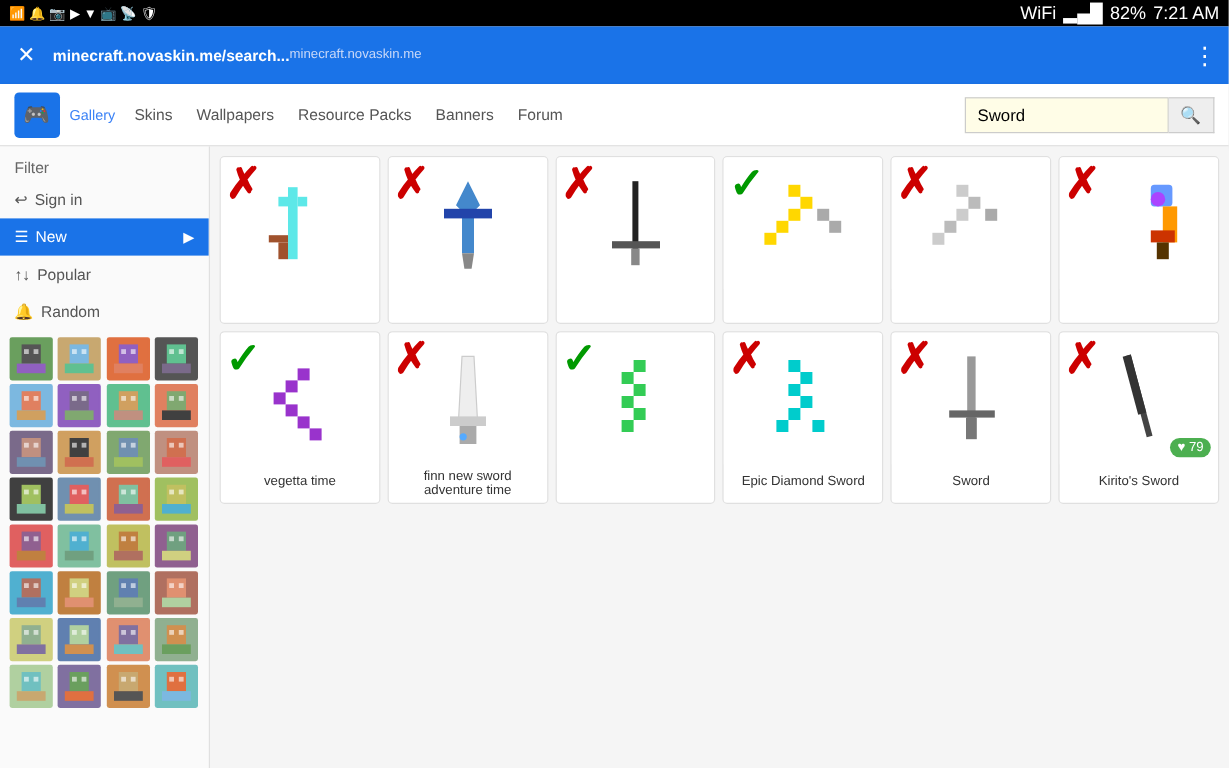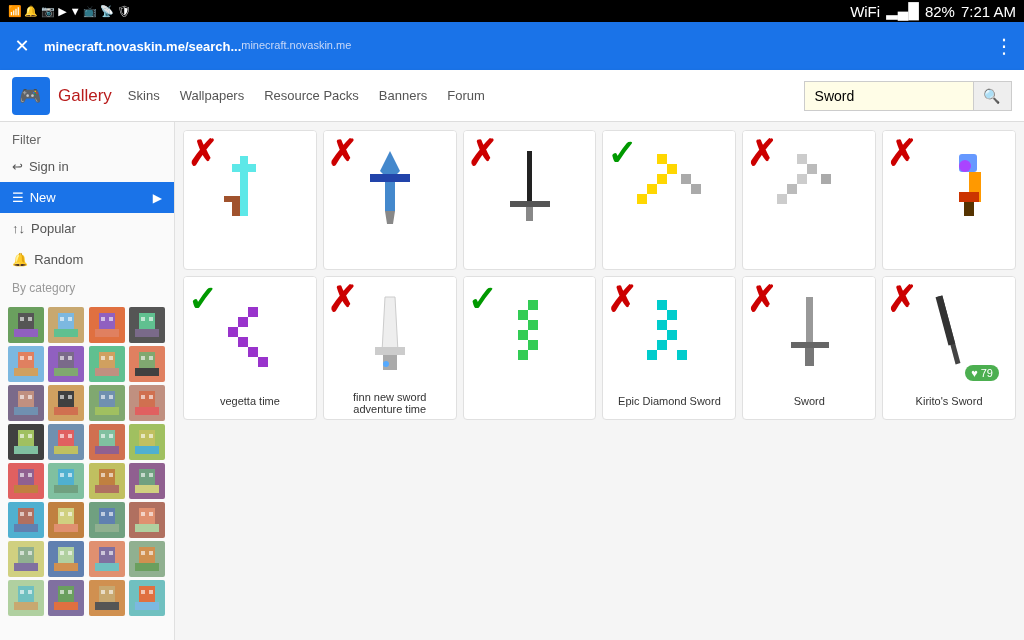--- a/index.html
+++ b/index.html
@@ -52,21 +52,21 @@
       box-shadow: 0 1px 3px rgba(0,0,0,0.1);
     }
     .logo-area { display: flex; align-items: center; gap: 8px; }
     .logo-box {
       width: 38px; height: 38px;
       background: #1a73e8;
       border-radius: 4px;
       display: flex; align-items: center; justify-content: center;
       font-size: 18px; color: white; font-weight: bold;
     }
-    .gallery-label { font-size: 17px; color: #b91c1c; font-weight: 500; }
+    .gallery-label { font-size: 12px; color: #3b82f6; font-weight: 500; }
     .nav-links { display: flex; gap: 20px; align-items: center; flex: 1; }
     .nav-link { font-size: 13px; color: #555; cursor: pointer; text-decoration: none; }
     .search-box {
       display: flex; align-items: center; gap: 0;
     }
     .search-input {
       background: #fffde7;
       border: 1px solid #ccc;
       padding: 6px 10px;
       font-size: 14px;
@@ -181,21 +181,21 @@
       font-size: 36px;
       color: #090;
       font-weight: bold;
       line-height: 1;
       pointer-events: none;
     }
 
     
     .heart-badge {
       position: absolute;
-      bottom: 6px; right: 16px;
+      bottom: 6px; right: 6px;
       background: #4CAF50;
       color: white;
       font-size: 11px;
       padding: 2px 6px;
       border-radius: 10px;
       display: flex; align-items: center; gap: 3px;
     }
   </style>
 </head>
 <body>
@@ -260,21 +260,20 @@
     <div class="sidebar-item">
       <span>↑↓</span>
       <span>Popular</span>
     </div>
 
     <div class="sidebar-item">
       <span>🔔</span>
       <span>Random</span>
     </div>
 
-    <div class="by-category">By category</div>
 
     <div class="sidebar-avatars" id="avatar-grid">
         <div class="avatar-thumb" style="background: rgb(106, 159, 94);">
           <svg width="32" height="32" viewBox="0 0 32 32">
     <rect width="32" height="32" fill="#6a9f5e"></rect>
     <rect x="8" y="4" width="16" height="16" fill="#555555"></rect>
     <rect x="4" y="20" width="24" height="8" fill="#9060c0"></rect>
     <rect x="10" y="8" width="4" height="4" fill="#fff" opacity="0.6"></rect>
     <rect x="18" y="8" width="4" height="4" fill="#fff" opacity="0.6"></rect>
   </svg>

